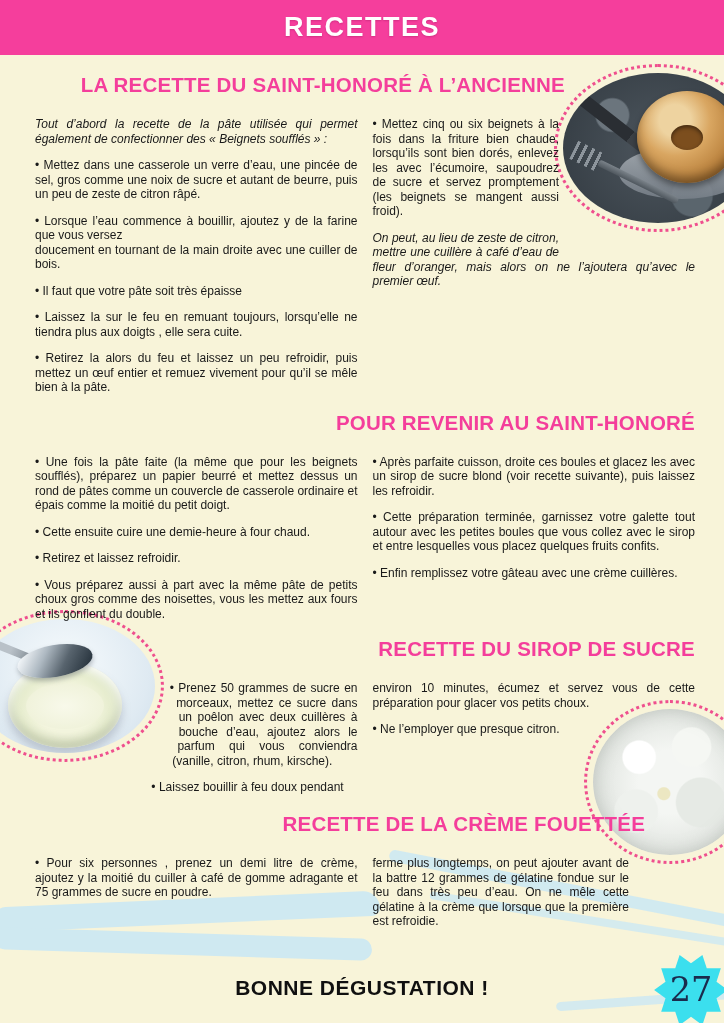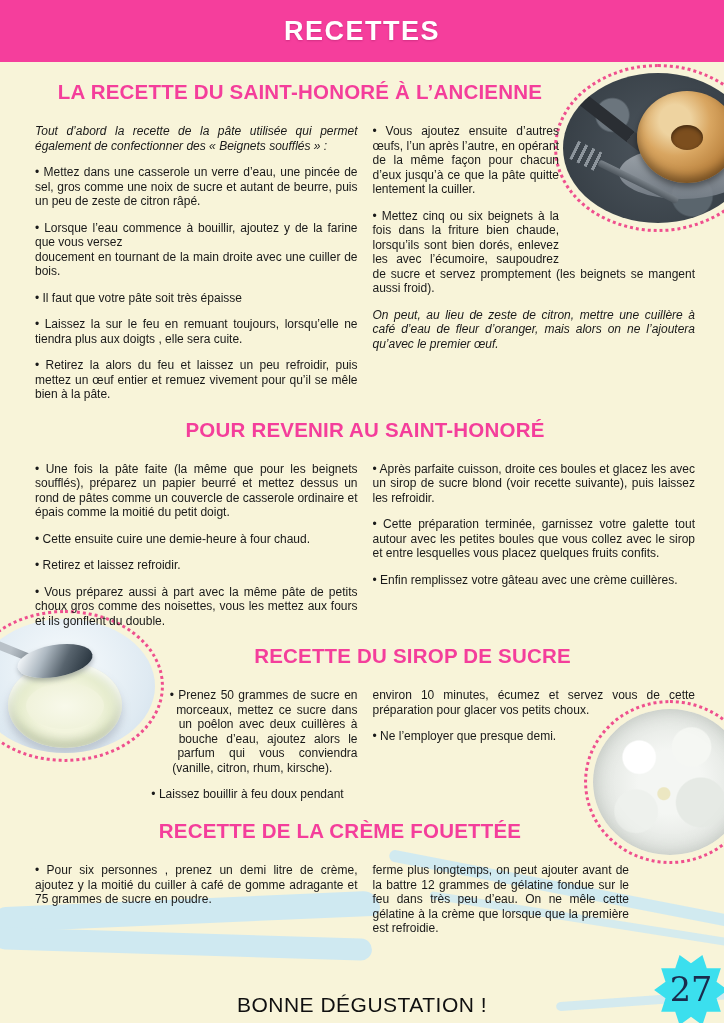--- a/index.html
+++ b/index.html
@@ -9,33 +9,33 @@
     width: 724px; height: 1023px;
     margin: 0 auto;
     background: #f8f4d9;
     overflow: hidden;
     font-family: "Liberation Sans", sans-serif;
     color: #191919;
   }
   
   .topbar {
     position: relative; z-index: 2;
-    height: 62px;
+    height: 55px;
     background: #f53e9c;
     display: flex; align-items: center; justify-content: center;
   }
   .topbar h1 {
     margin: 0; color: #ffffff; font-size: 27px; font-weight: bold;
     letter-spacing: 1.5px; text-shadow: 0 1px 2px rgba(150,20,90,.35);
   }
   
   .content { position: relative; z-index: 2; padding: 8px 29px 0 35px; }
   h2 {
     color: #f43e9b; font-size: 20.5px; font-weight: bold;
-    text-align: center; margin: 5px 0 8px; letter-spacing: .2px;
+    text-align: right; margin: 5px 0 8px; letter-spacing: .2px;
   }
   h2.t1 { margin-right: 130px; margin-top: 10px; }
   h2.t3 { margin-left: 95px; }
   h2.t4 { margin-right: 50px; }
   .cols { display: flex; gap: 15px; }
   .col { flex: 1; min-width: 0; }
   p {
     margin: 12px 0 11px; font-size: 12px; line-height: 1.21;
     text-align: justify; white-space: pre-line;
   }
@@ -111,22 +111,22 @@
   }
   
   .streak { position: absolute; z-index: 1; background: #cfe9f1; }
   .s1 { left: -6px; top: 899px; width: 386px; height: 25px; transform: rotate(-2.5deg); border-radius: 14px 20px 10px 16px; }
   .s2 { left: -6px; top: 933px; width: 378px; height: 22px; transform: rotate(1.8deg); border-radius: 14px; }
   .s3 { left: 386px; top: 884px; width: 368px; height: 12px; transform: rotate(11deg); border-radius: 8px; opacity: .95; }
   .s4 { left: 428px; top: 916px; width: 320px; height: 8px; transform: rotate(9deg); border-radius: 6px; opacity: .85; }
   .s5 { left: 556px; top: 996px; width: 180px; height: 9px; transform: rotate(-4deg); border-radius: 6px; opacity: .9; }
   
   .footer-msg {
-    position: absolute; z-index: 2; left: 0; right: 0; bottom: 6px;
-    text-align: center; font-weight: normal; font-size: 21px; color: #101010;
+    position: absolute; z-index: 2; left: 0; right: 0; bottom: 23px;
+    text-align: center; font-weight: bold; font-size: 21px; color: #101010;
     letter-spacing: .5px;
   }
   .gear { position: absolute; z-index: 3; right: -5px; bottom: -5px; width: 76px; height: 76px; }
   .gear text {
     font-family: "DejaVu Serif", serif; font-size: 30px; fill: #1a2b4d;
   }
 </style>
 </head>
 <body>
 
@@ -175,21 +175,20 @@
           <p class="it">Tout d’abord la recette de la pâte utilisée qui permet également de confectionner des « Beignets soufflés » :</p>
           <p>• Mettez dans une casserole un verre d’eau, une pincée de sel, gros comme une noix de sucre et autant de beurre, puis un peu de zeste de citron râpé.</p>
           <p>• Lorsque l’eau commence à bouillir, ajoutez y de la farine que vous versez
 doucement en tournant de la main droite avec une cuiller de bois.</p>
           <p>• Il faut que votre pâte soit très épaisse</p>
           <p>• Laissez la sur le feu en remuant toujours, lorsqu’elle ne tiendra plus aux doigts , elle sera cuite.</p>
           <p>• Retirez la alors du feu et laissez un peu refroidir, puis mettez un œuf entier et remuez vivement pour qu’il se mêle bien à la pâte.</p>
         </div>
         <div class="col">
           <div class="sp-pastry"></div>
-          <p>• Vous ajoutez ensuite d’autres œufs, l’un après l’autre, en opérant de la même façon pour chacun d’eux jusqu’à ce que la pâte quitte lentement la cuiller.</p>
           <p>• Mettez cinq ou six beignets à la fois dans la friture bien chaude, lorsqu’ils sont bien dorés, enlevez les avec l’écumoire, saupoudrez de sucre et servez promptement (les beignets se mangent aussi froid).</p>
           <p class="it">On peut, au lieu de zeste de citron, mettre une cuillère à café d’eau de fleur d’oranger, mais alors on ne l’ajoutera qu’avec le premier œuf.</p>
         </div>
       </div>
     </section>
 
     <section>
       <h2>POUR REVENIR AU SAINT-HONORÉ</h2>
       <div class="cols">
         <div class="col">
@@ -209,21 +208,21 @@
     <section>
       <h2 class="t3">RECETTE DU SIROP DE SUCRE</h2>
       <div class="cols">
         <div class="col">
           <div class="sp-bowl"></div>
           <p>• Prenez 50 grammes de sucre en morceaux, mettez ce sucre dans un poêlon avec deux cuillères à bouche d’eau, ajoutez alors le parfum qui vous conviendra (vanille, citron, rhum, kirsche).</p>
           <p>• Laissez bouillir à feu doux pendant</p>
         </div>
         <div class="col">
           <p>environ 10 minutes, écumez et servez vous de cette préparation pour glacer vos petits choux.</p>
-          <p>• Ne l’employer que presque demi.</p>
+          <p>• Ne l’employer que presque citron.</p>
         </div>
       </div>
     </section>
 
     <section>
       <h2 class="t4">RECETTE DE LA CRÈME FOUETTÉE</h2>
       <div class="cols">
         <div class="col">
           <p>• Pour six personnes , prenez un demi litre de crème, ajoutez y la moitié du cuiller à café de gomme adragante et 75 grammes de sucre en poudre.</p>
 

